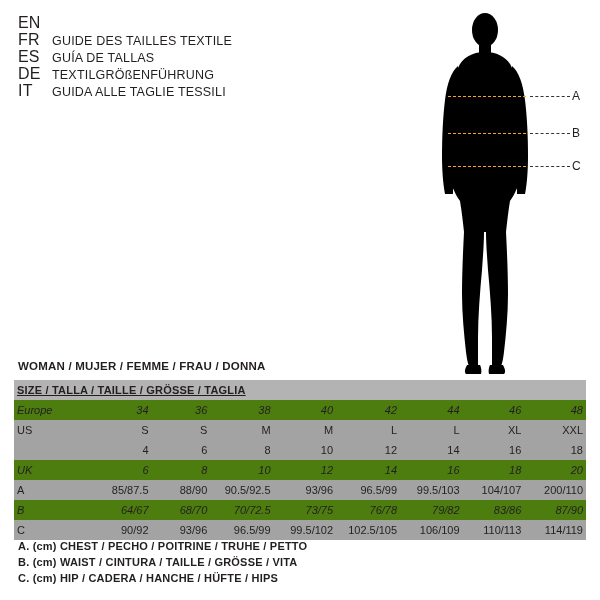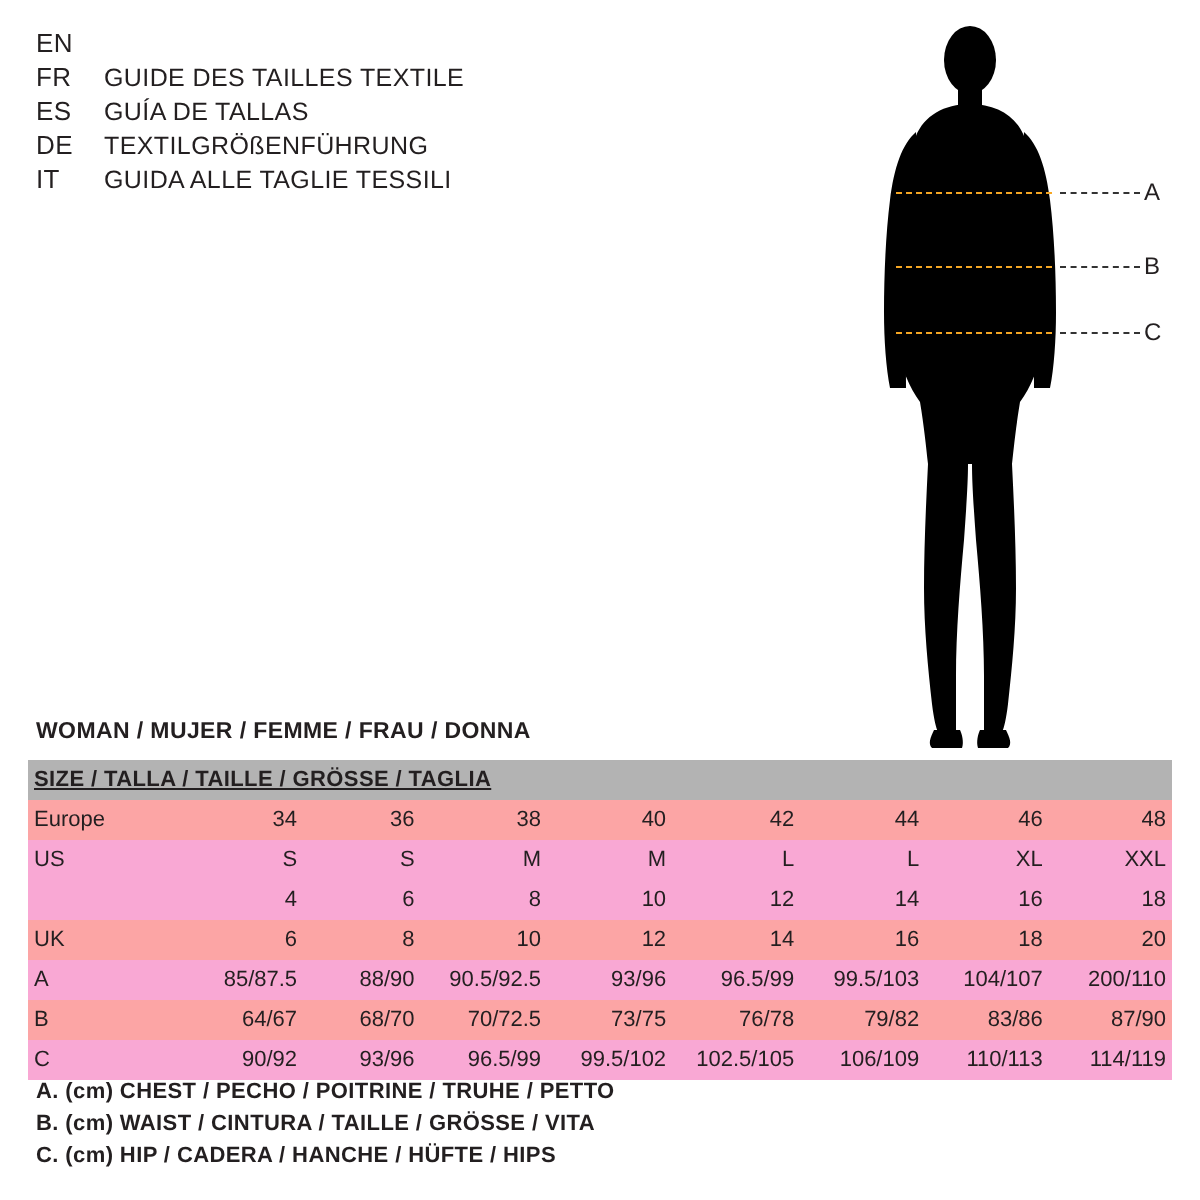--- a/index.html
+++ b/index.html
@@ -27,21 +27,21 @@
     left: 18px;
     width: 300px;
   }
   .title-row {
     display: flex;
     align-items: baseline;
     height: 17px;
   }
   .title-lang {
     width: 34px;
-    font-size: 13px;
+    font-size: 16px;
     letter-spacing: 0.2px;
     color: #231f20;
   }
   .title-text {
     font-size: 12.5px;
     letter-spacing: 0.2px;
     color: #231f20;
     white-space: nowrap;
   }
 
@@ -98,24 +98,25 @@
   tr.head-row {
     background: #b3b3b3;
     font-weight: bold;
   }
   tr.head-row td {
     font-size: 11px;
     letter-spacing: 0.2px;
     text-decoration: underline;
   }
   tr.shade td {
-    background: #fca5a5;
+    background: #4d7c0f;
+    font-style: italic;
   }
   tr.plain td {
-    background: #f9a8d4;
+    background: #a3a3a3;
   }
   td.label-col {
     text-align: left;
     padding-left: 6px;
     width: 82px;
   }
   td.val {
     text-align: right;
     width: 61px;
   }

